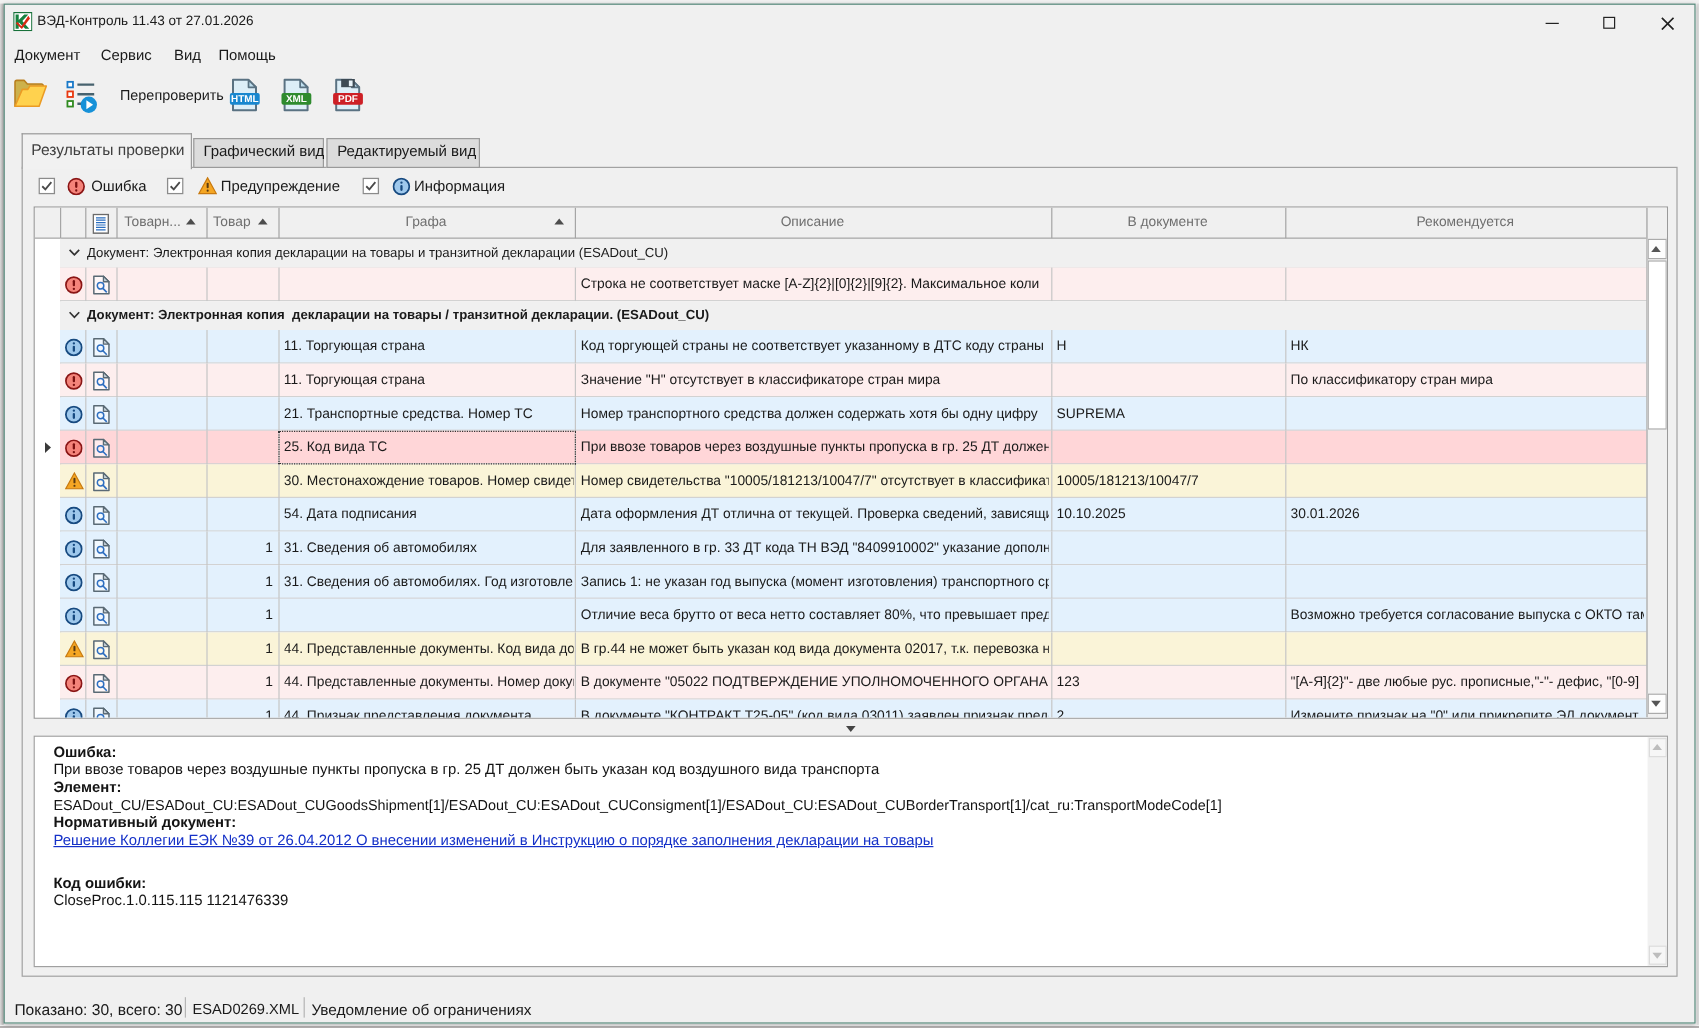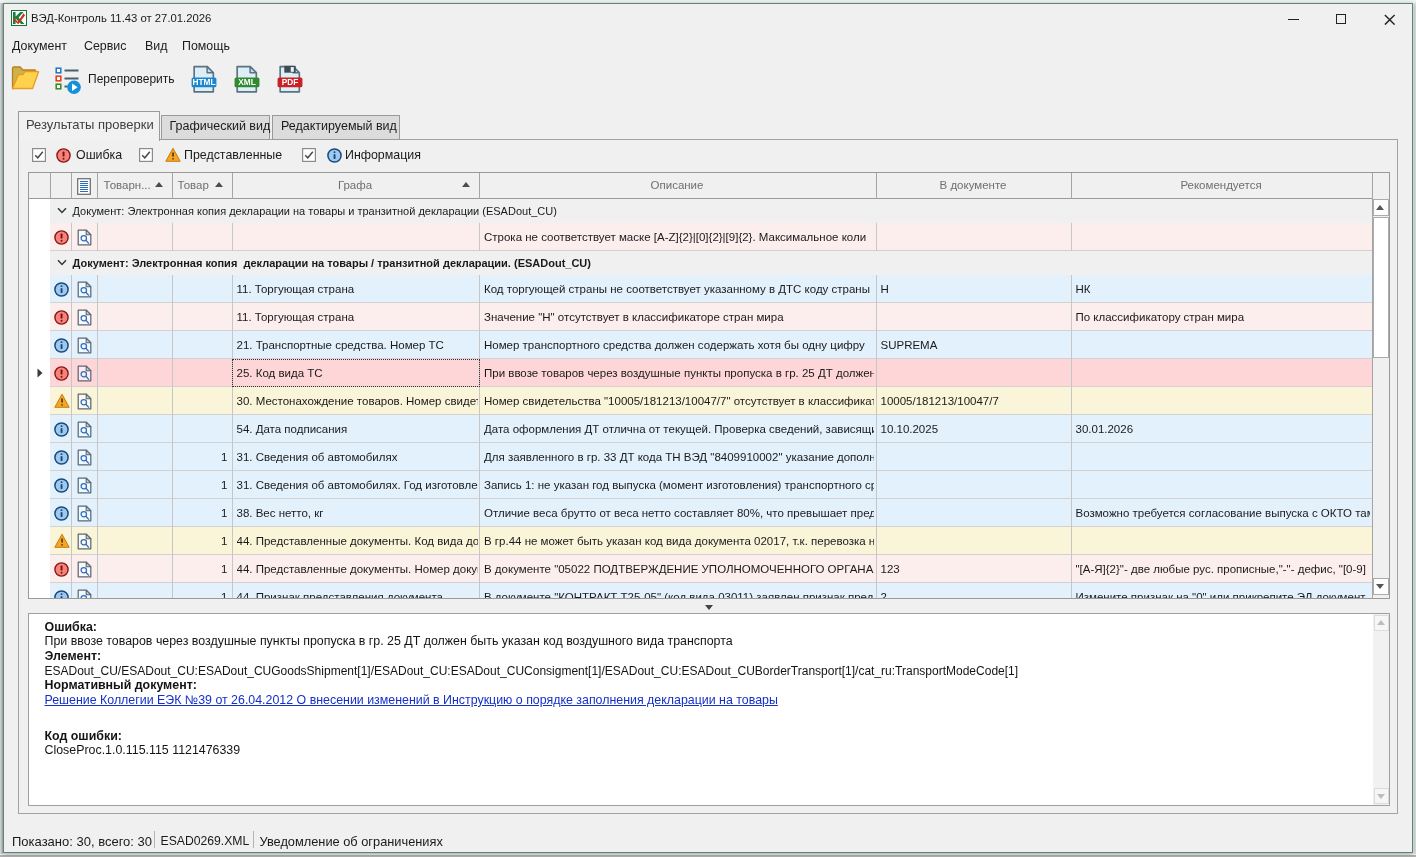--- a/index.html
+++ b/index.html
@@ -1,21 +1,21 @@
 <!DOCTYPE html>
 <html><head><meta charset="utf-8">
 <style>
 html,body{margin:0;padding:0;}
 body{width:1416px;height:857px;position:relative;overflow:hidden;
  background:#f1f1f1;font-family:"Liberation Sans",sans-serif;}
 .ab{position:absolute;}
 #bg{left:4px;top:4px;width:1408px;height:848px;background:#f0f0f0;}
 #frame{left:3px;top:3px;width:1410px;height:850px;box-sizing:border-box;
  border:1.5px solid #55897b;box-shadow:0 1px 4px rgba(0,0,0,.35);z-index:50;pointer-events:none;}
-.t12{font-size:12px;color:#1a1a1a;white-space:nowrap;}
+.t12{font-size:12px;color:#1a1a1a;white-space:nowrap;margin-left:12px;}
 .t124{font-size:12.4px;color:#1a1a1a;white-space:nowrap;}
 .hdrtxt{font-size:11.5px;color:#6f6f6f;white-space:nowrap;}
 .cell{position:absolute;font-size:11.5px;color:#1a1a1a;white-space:nowrap;overflow:hidden;line-height:28px;height:28px;}
 .tri-up{width:0;height:0;border-left:4.5px solid transparent;border-right:4.5px solid transparent;border-bottom:5px solid #4d4d4d;}
 .tri-dn{width:0;height:0;border-left:4.5px solid transparent;border-right:4.5px solid transparent;border-top:5px solid #4d4d4d;}
 a.lnk{color:#1430c8;text-decoration:underline;}
 </style></head><body>
 <div id="bg" class="ab"></div>
 <div id="frame" class="ab"></div>
 
@@ -92,21 +92,21 @@
 <div class="ab t124" style="left:76px;top:147.5px;">Ошибка</div>
 <svg class="ab" style="left:139px;top:148px" width="14" height="14" viewBox="0 0 14 14">
  <rect x="0.6" y="0.6" width="12.8" height="12.8" fill="#fff" stroke="#8b8b8b" stroke-width="1.2"></rect>
  <path d="M3.2 7.2 L5.8 9.8 L10.8 3.8" stroke="#4a4a4a" stroke-width="1.5" fill="none"></path>
 </svg>
 <svg class="ab" style="left:165px;top:147px" width="16" height="16" viewBox="0 0 16 16">
  <path d="M8 1.2 L15.2 14.3 H0.8 Z" fill="#f5a623" stroke="#c87a10" stroke-width="1"></path>
  <rect x="7.2" y="5.2" width="1.7" height="4.6" rx="0.8" fill="#5a3a10"></rect>
  <rect x="7.2" y="11" width="1.7" height="1.7" rx="0.8" fill="#5a3a10"></rect>
 </svg>
-<div class="ab t124" style="left:184px;top:147.5px;">Представленные</div>
+<div class="ab t124" style="left:184px;top:147.5px;">Предупреждение</div>
 <svg class="ab" style="left:302px;top:148px" width="14" height="14" viewBox="0 0 14 14">
  <rect x="0.6" y="0.6" width="12.8" height="12.8" fill="#fff" stroke="#8b8b8b" stroke-width="1.2"></rect>
  <path d="M3.2 7.2 L5.8 9.8 L10.8 3.8" stroke="#4a4a4a" stroke-width="1.5" fill="none"></path>
 </svg>
 <svg class="ab" style="left:327px;top:147.5px" width="15" height="15" viewBox="0 0 15 15">
  <circle cx="7.5" cy="7.5" r="6.6" fill="#9ec8ec" stroke="#174a80" stroke-width="1.5"></circle>
  <rect x="6.6" y="6.1" width="1.9" height="5" rx="0.9" fill="#174a80"></rect>
  <rect x="6.6" y="3.2" width="1.9" height="1.9" rx="0.9" fill="#174a80"></rect>
 </svg>
 <div class="ab t124" style="left:345px;top:147.5px;">Информация</div>
@@ -357,21 +357,20 @@
  <rect x="6.6" y="6.1" width="1.9" height="5" rx="0.9" fill="#174a80"></rect>
  <rect x="6.6" y="3.2" width="1.9" height="1.9" rx="0.9" fill="#174a80"></rect>
 </svg>
 <svg class="ab" style="left:48px;top:331.5px" width="15" height="17" viewBox="0 0 15 17">
  <path d="M1.2 1.2 h8 L13.8 5.8 V15.8 H1.2 Z" fill="rgba(255,255,255,0.5)" stroke="#5a6a75" stroke-width="1.25" stroke-linejoin="round"></path>
  <path d="M9.2 1.2 V5.8 h4.6 Z" fill="#c6d2da" stroke="#5a6a75" stroke-width="1.1" stroke-linejoin="round"></path>
  <circle cx="6.8" cy="9.2" r="2.7" fill="none" stroke="#2f6fc0" stroke-width="1.25"></circle>
  <path d="M8.8 11.3 L12 14.6" stroke="#2f6fc0" stroke-width="1.35"></path>
 </svg>
 <div class="cell" style="left:143px;top:326px;width:56px;text-align:right;">1</div>
-<div class="cell" style="left:208px;top:326px;width:241px;">38. Вес нетто, кг</div>
 <div class="cell" style="left:455.5px;top:326px;width:390px;">Отличие веса брутто от веса нетто составляет 80%, что превышает пред</div>
 <div class="cell" style="left:1047px;top:326px;width:294px;">Возможно требуется согласование выпуска с ОКТО тамо</div>
 <div class="ab" style="left:21.5px;top:354px;width:1322.5px;height:27px;background:#faf4d8;border-bottom:1px solid #d2d2d2;"></div>
 <div class="ab" style="left:42px;top:354px;width:1px;height:28px;background:#c6c6c6;"></div>
 <div class="ab" style="left:68.5px;top:354px;width:1px;height:28px;background:#c6c6c6;"></div>
 <div class="ab" style="left:143px;top:354px;width:1px;height:28px;background:#c6c6c6;"></div>
 <div class="ab" style="left:203px;top:354px;width:1px;height:28px;background:#c6c6c6;"></div>
 <div class="ab" style="left:450.5px;top:354px;width:1px;height:28px;background:#c6c6c6;"></div>
 <div class="ab" style="left:847px;top:354px;width:1px;height:28px;background:#c6c6c6;"></div>
 <div class="ab" style="left:1042px;top:354px;width:1px;height:28px;background:#c6c6c6;"></div>

